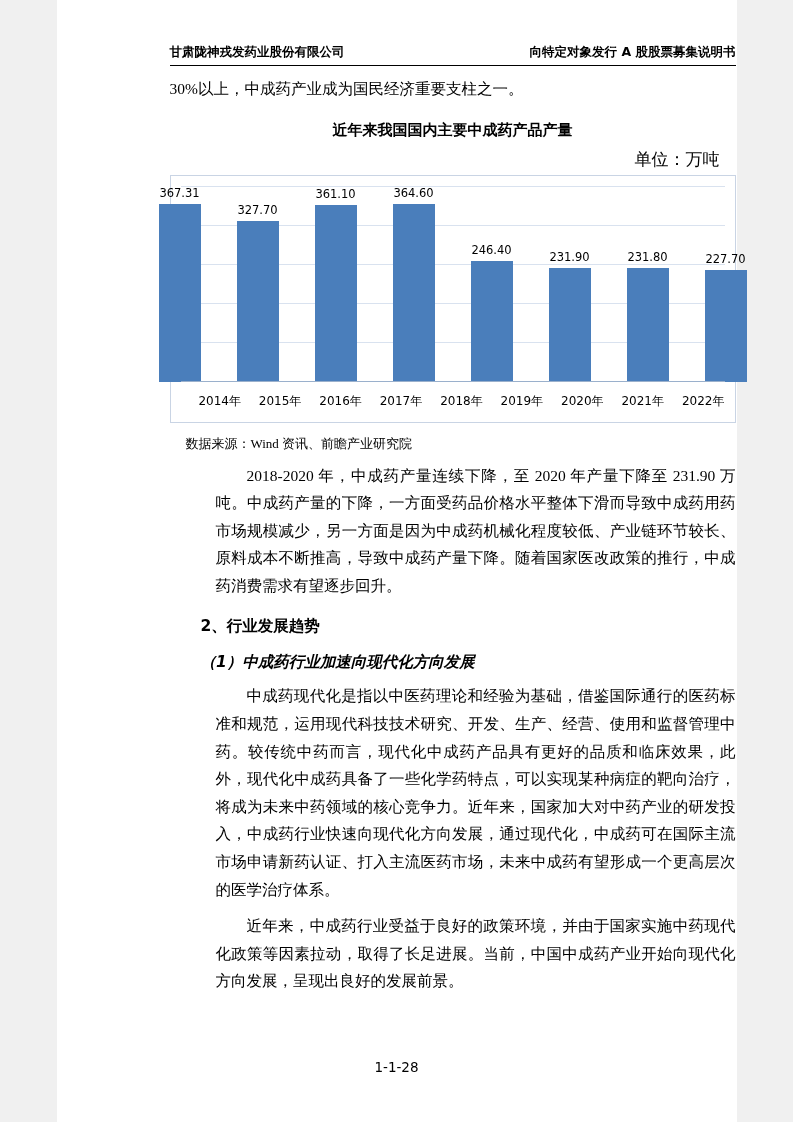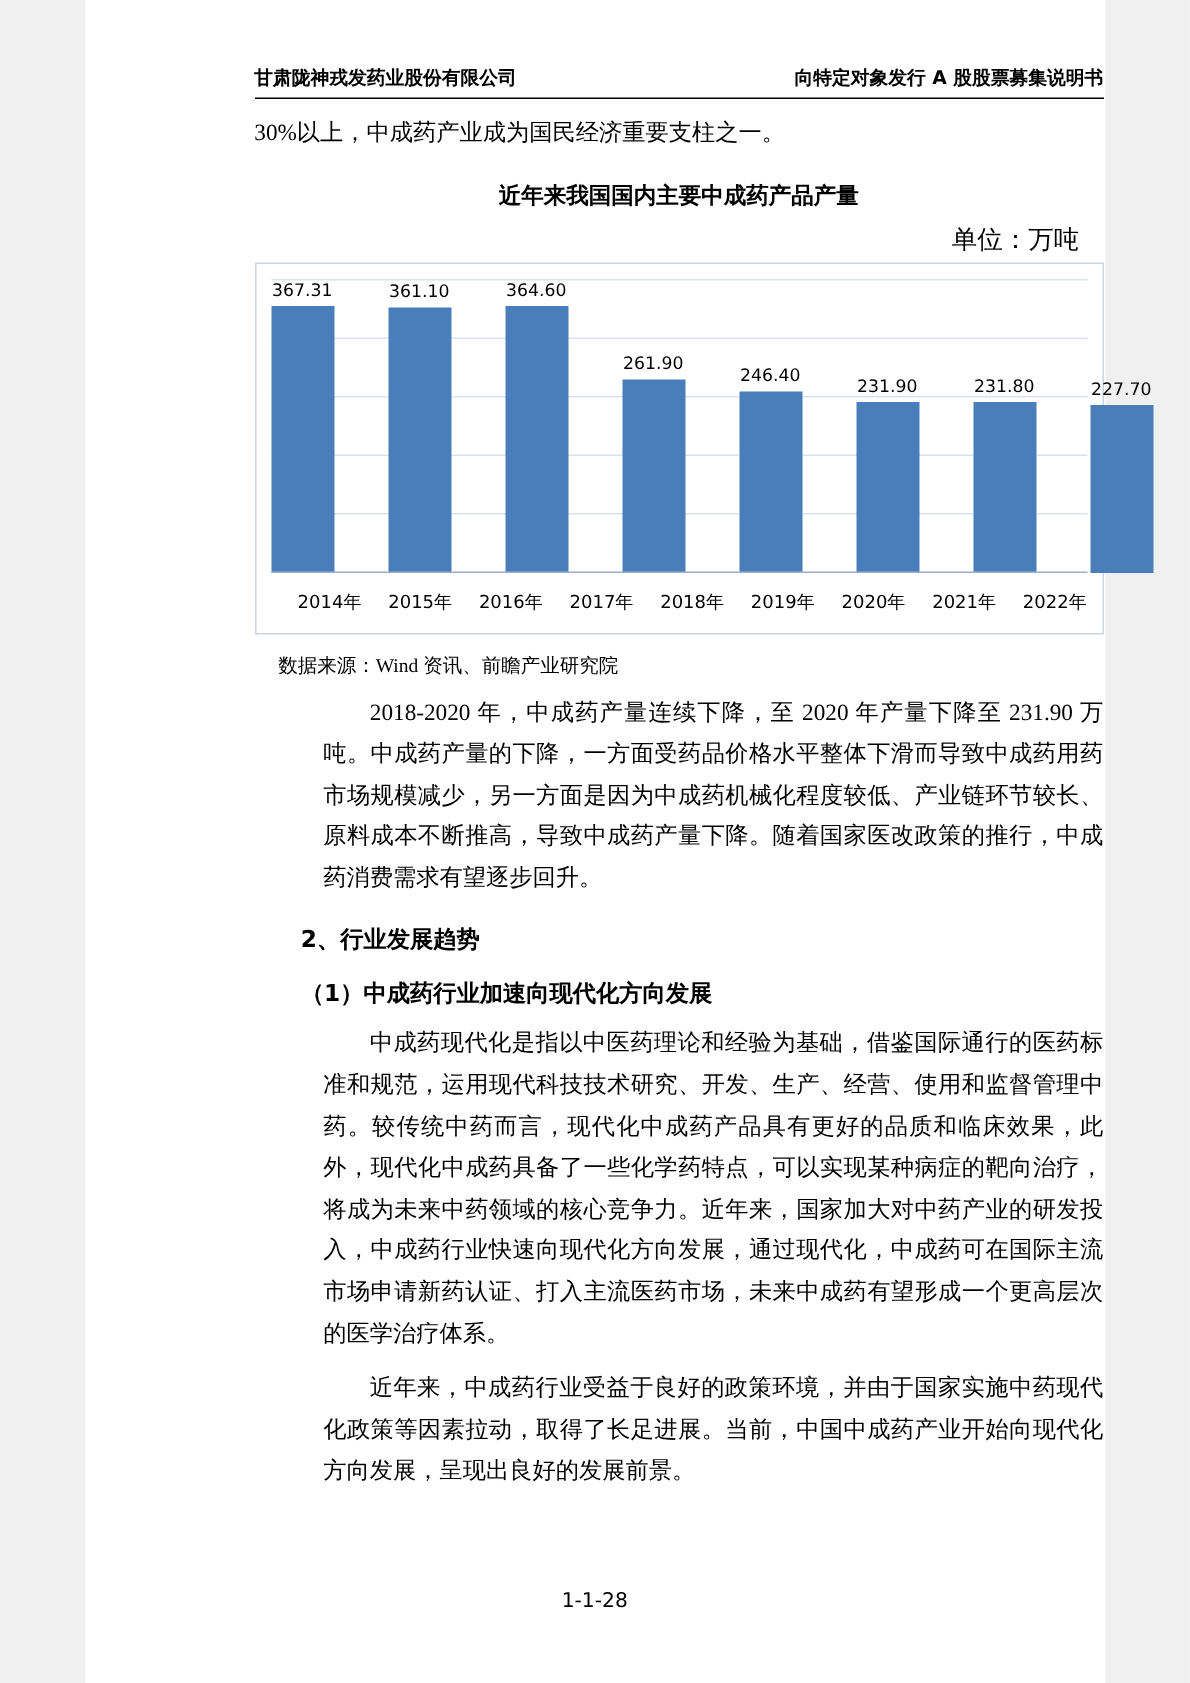--- a/index.html
+++ b/index.html
@@ -54,20 +54,21 @@
     font-weight: bold;
     margin: 17px 0 0 0;
     text-indent: 2em;
   }
   h4.subsection {
     font-size: 15.5px;
     font-family: "DejaVu Sans", "Liberation Sans", sans-serif;
     font-weight: bold;
     margin: 15px 0 0 0;
     text-indent: 2em;
+    font-style: italic;
   }
 
   
   .chart-title {
     text-align: center;
     font-size: 15px;
     font-family: Liberation Mono, monospace;
     font-weight: bold;
     margin-top: 18px;
   }
@@ -100,21 +101,21 @@
     background: #d9e2ef;
   }
   .bars {
     position: absolute;
     left: 0;
     right: 0;
     bottom: 0;
     top: 0;
     display: flex;
     align-items: flex-end;
-    justify-content: flex-start;
+    justify-content: center;
     gap: 36px;
   }
   .bar-slot {
     width: 11.11%;
     height: 100%;
     position: relative;
     display: flex;
     flex-direction: column;
     justify-content: flex-end;
     align-items: center;
@@ -194,30 +195,30 @@
         <div class="gridline" style="top:20%"></div>
         <div class="gridline" style="top:40%"></div>
         <div class="gridline" style="top:60%"></div>
         <div class="gridline" style="top:80%"></div>
         <div class="bars" id="bars-container">
             <div class="bar-slot">
               <div class="bar-val">367.31</div>
               <div class="bar" style="height: 91.8275%; background: rgb(74, 126, 187);"></div>
             </div>
             <div class="bar-slot">
+              <div class="bar-val">327.70</div>
+              <div class="bar" style="height: 81.925%; background: rgb(74, 126, 187);"></div>
+            </div>
+            <div class="bar-slot">
               <div class="bar-val">361.10</div>
               <div class="bar" style="height: 90.275%; background: rgb(74, 126, 187);"></div>
             </div>
             <div class="bar-slot">
               <div class="bar-val">364.60</div>
               <div class="bar" style="height: 91.15%; background: rgb(74, 126, 187);"></div>
-            </div>
-            <div class="bar-slot">
-              <div class="bar-val">261.90</div>
-              <div class="bar" style="height: 65.475%; background: rgb(74, 126, 187);"></div>
             </div>
             <div class="bar-slot">
               <div class="bar-val">246.40</div>
               <div class="bar" style="height: 61.6%; background: rgb(74, 126, 187);"></div>
             </div>
             <div class="bar-slot">
               <div class="bar-val">231.90</div>
               <div class="bar" style="height: 57.975%; background: rgb(74, 126, 187);"></div>
             </div>
             <div class="bar-slot">

